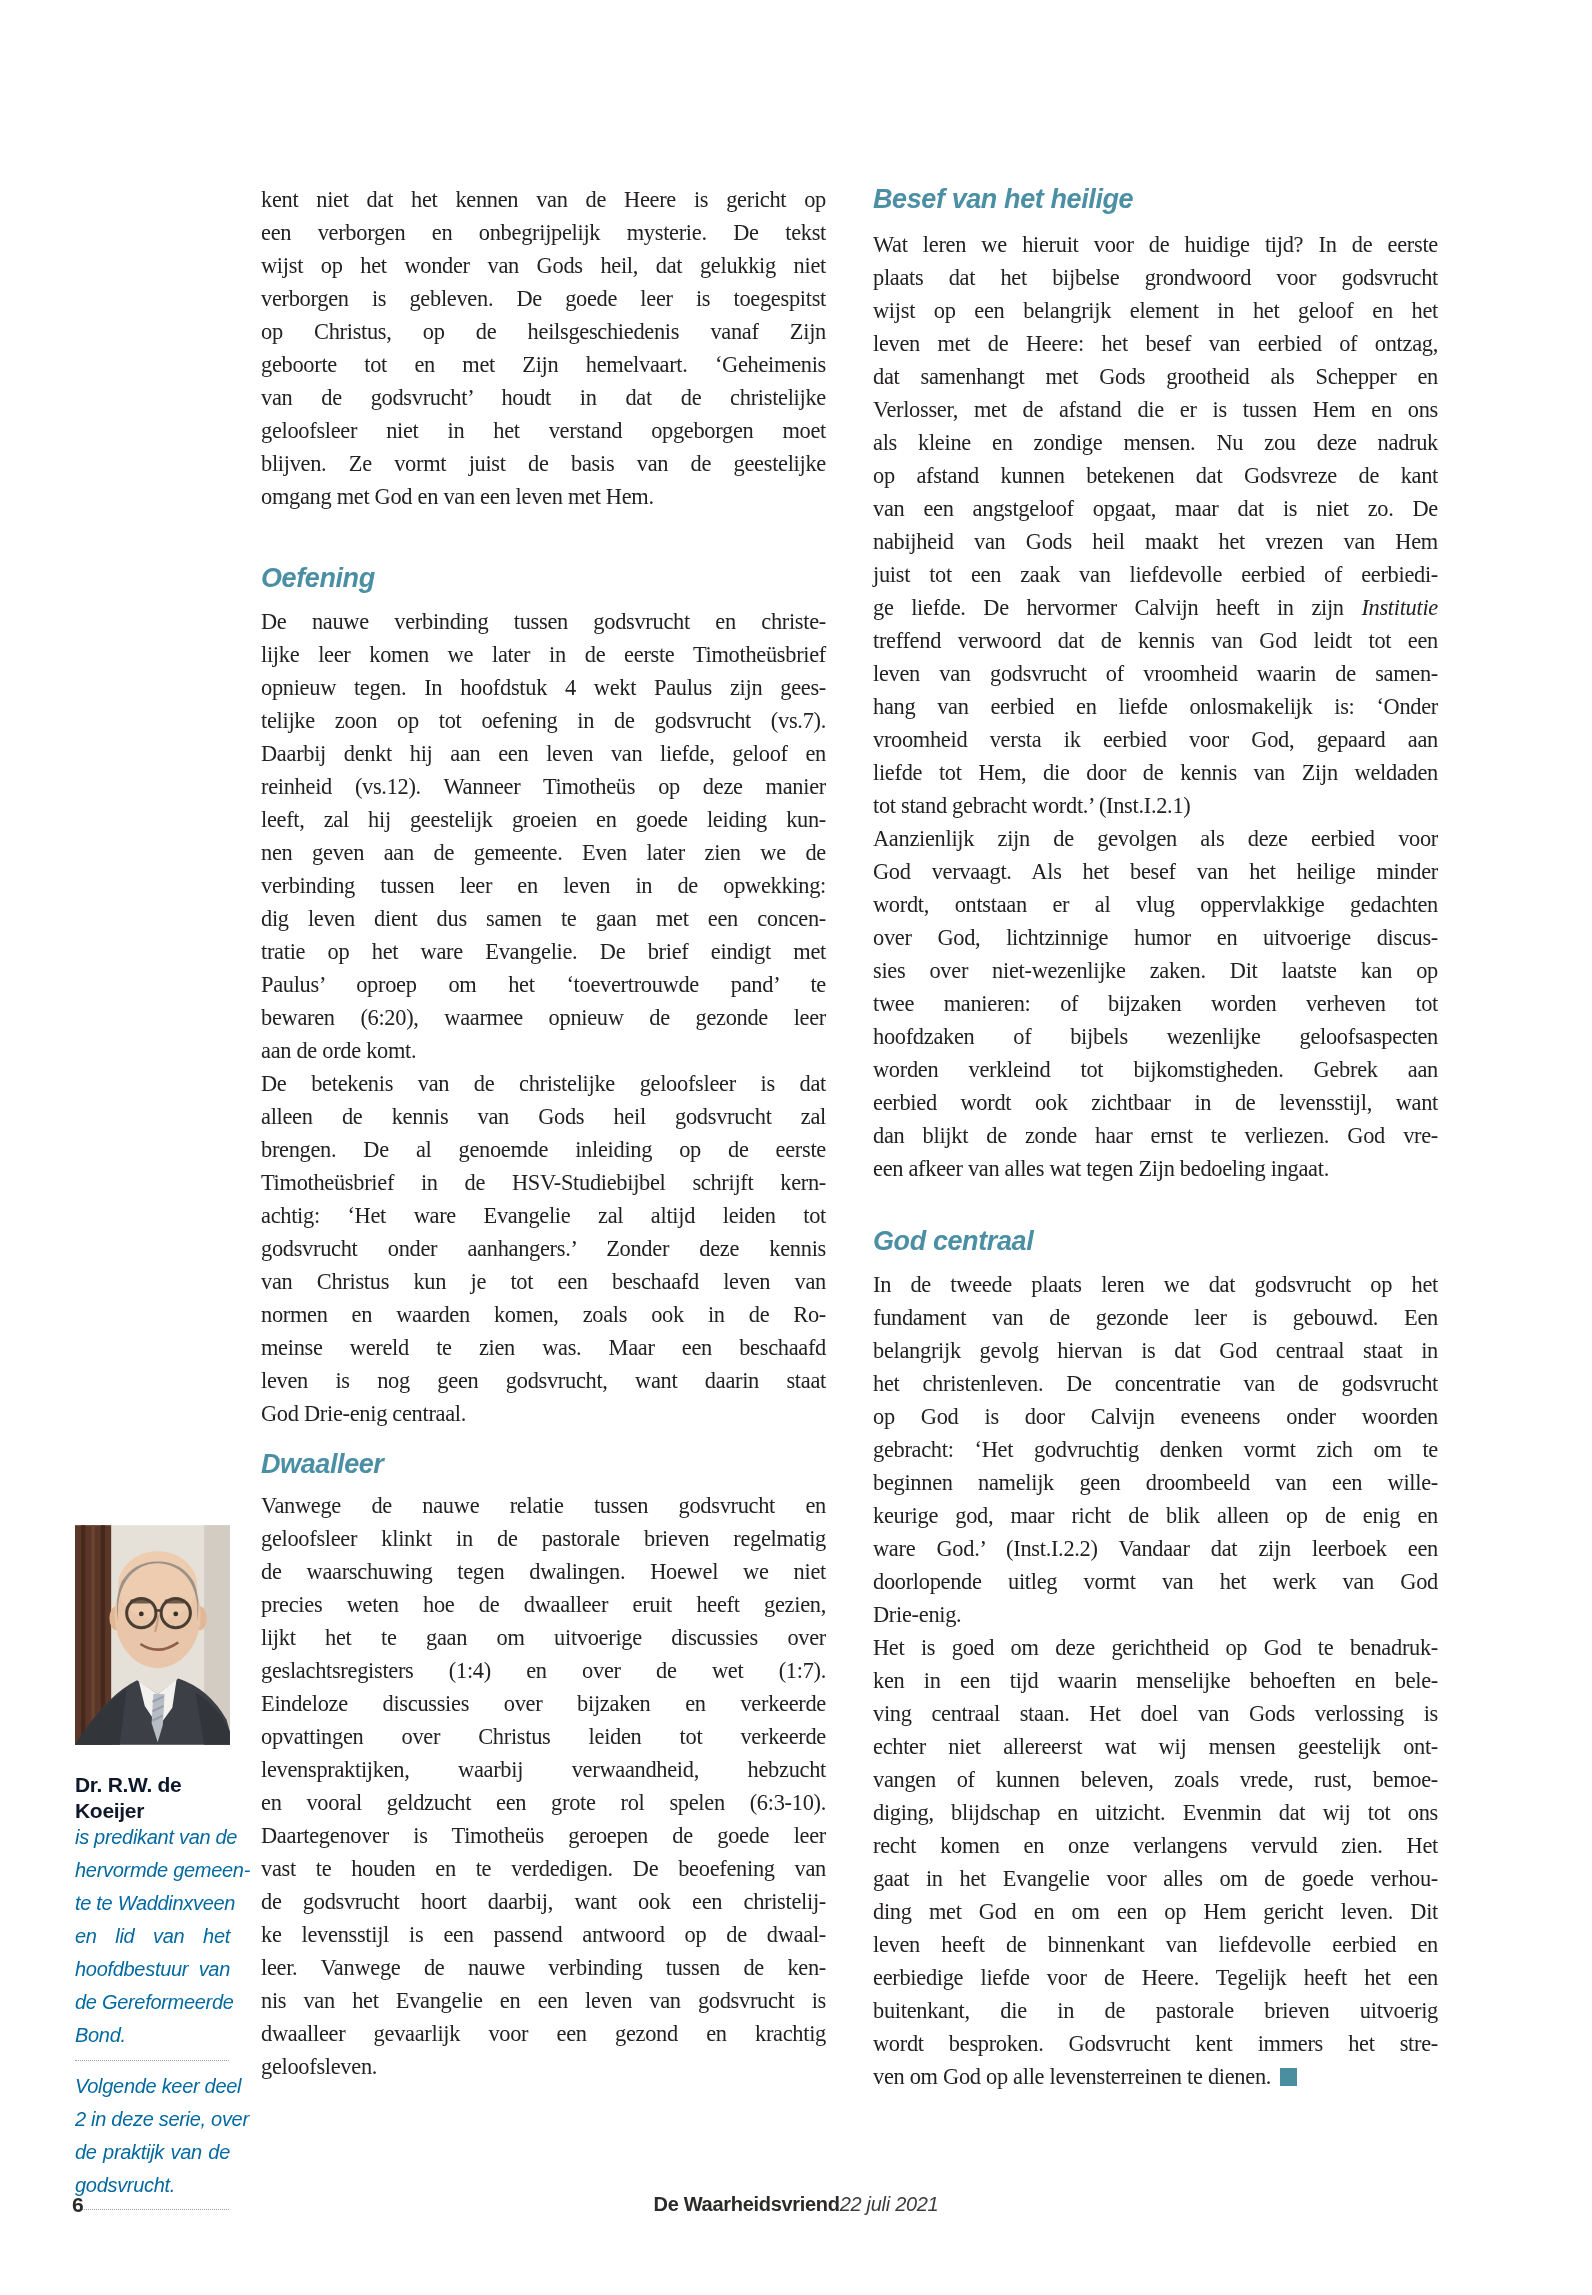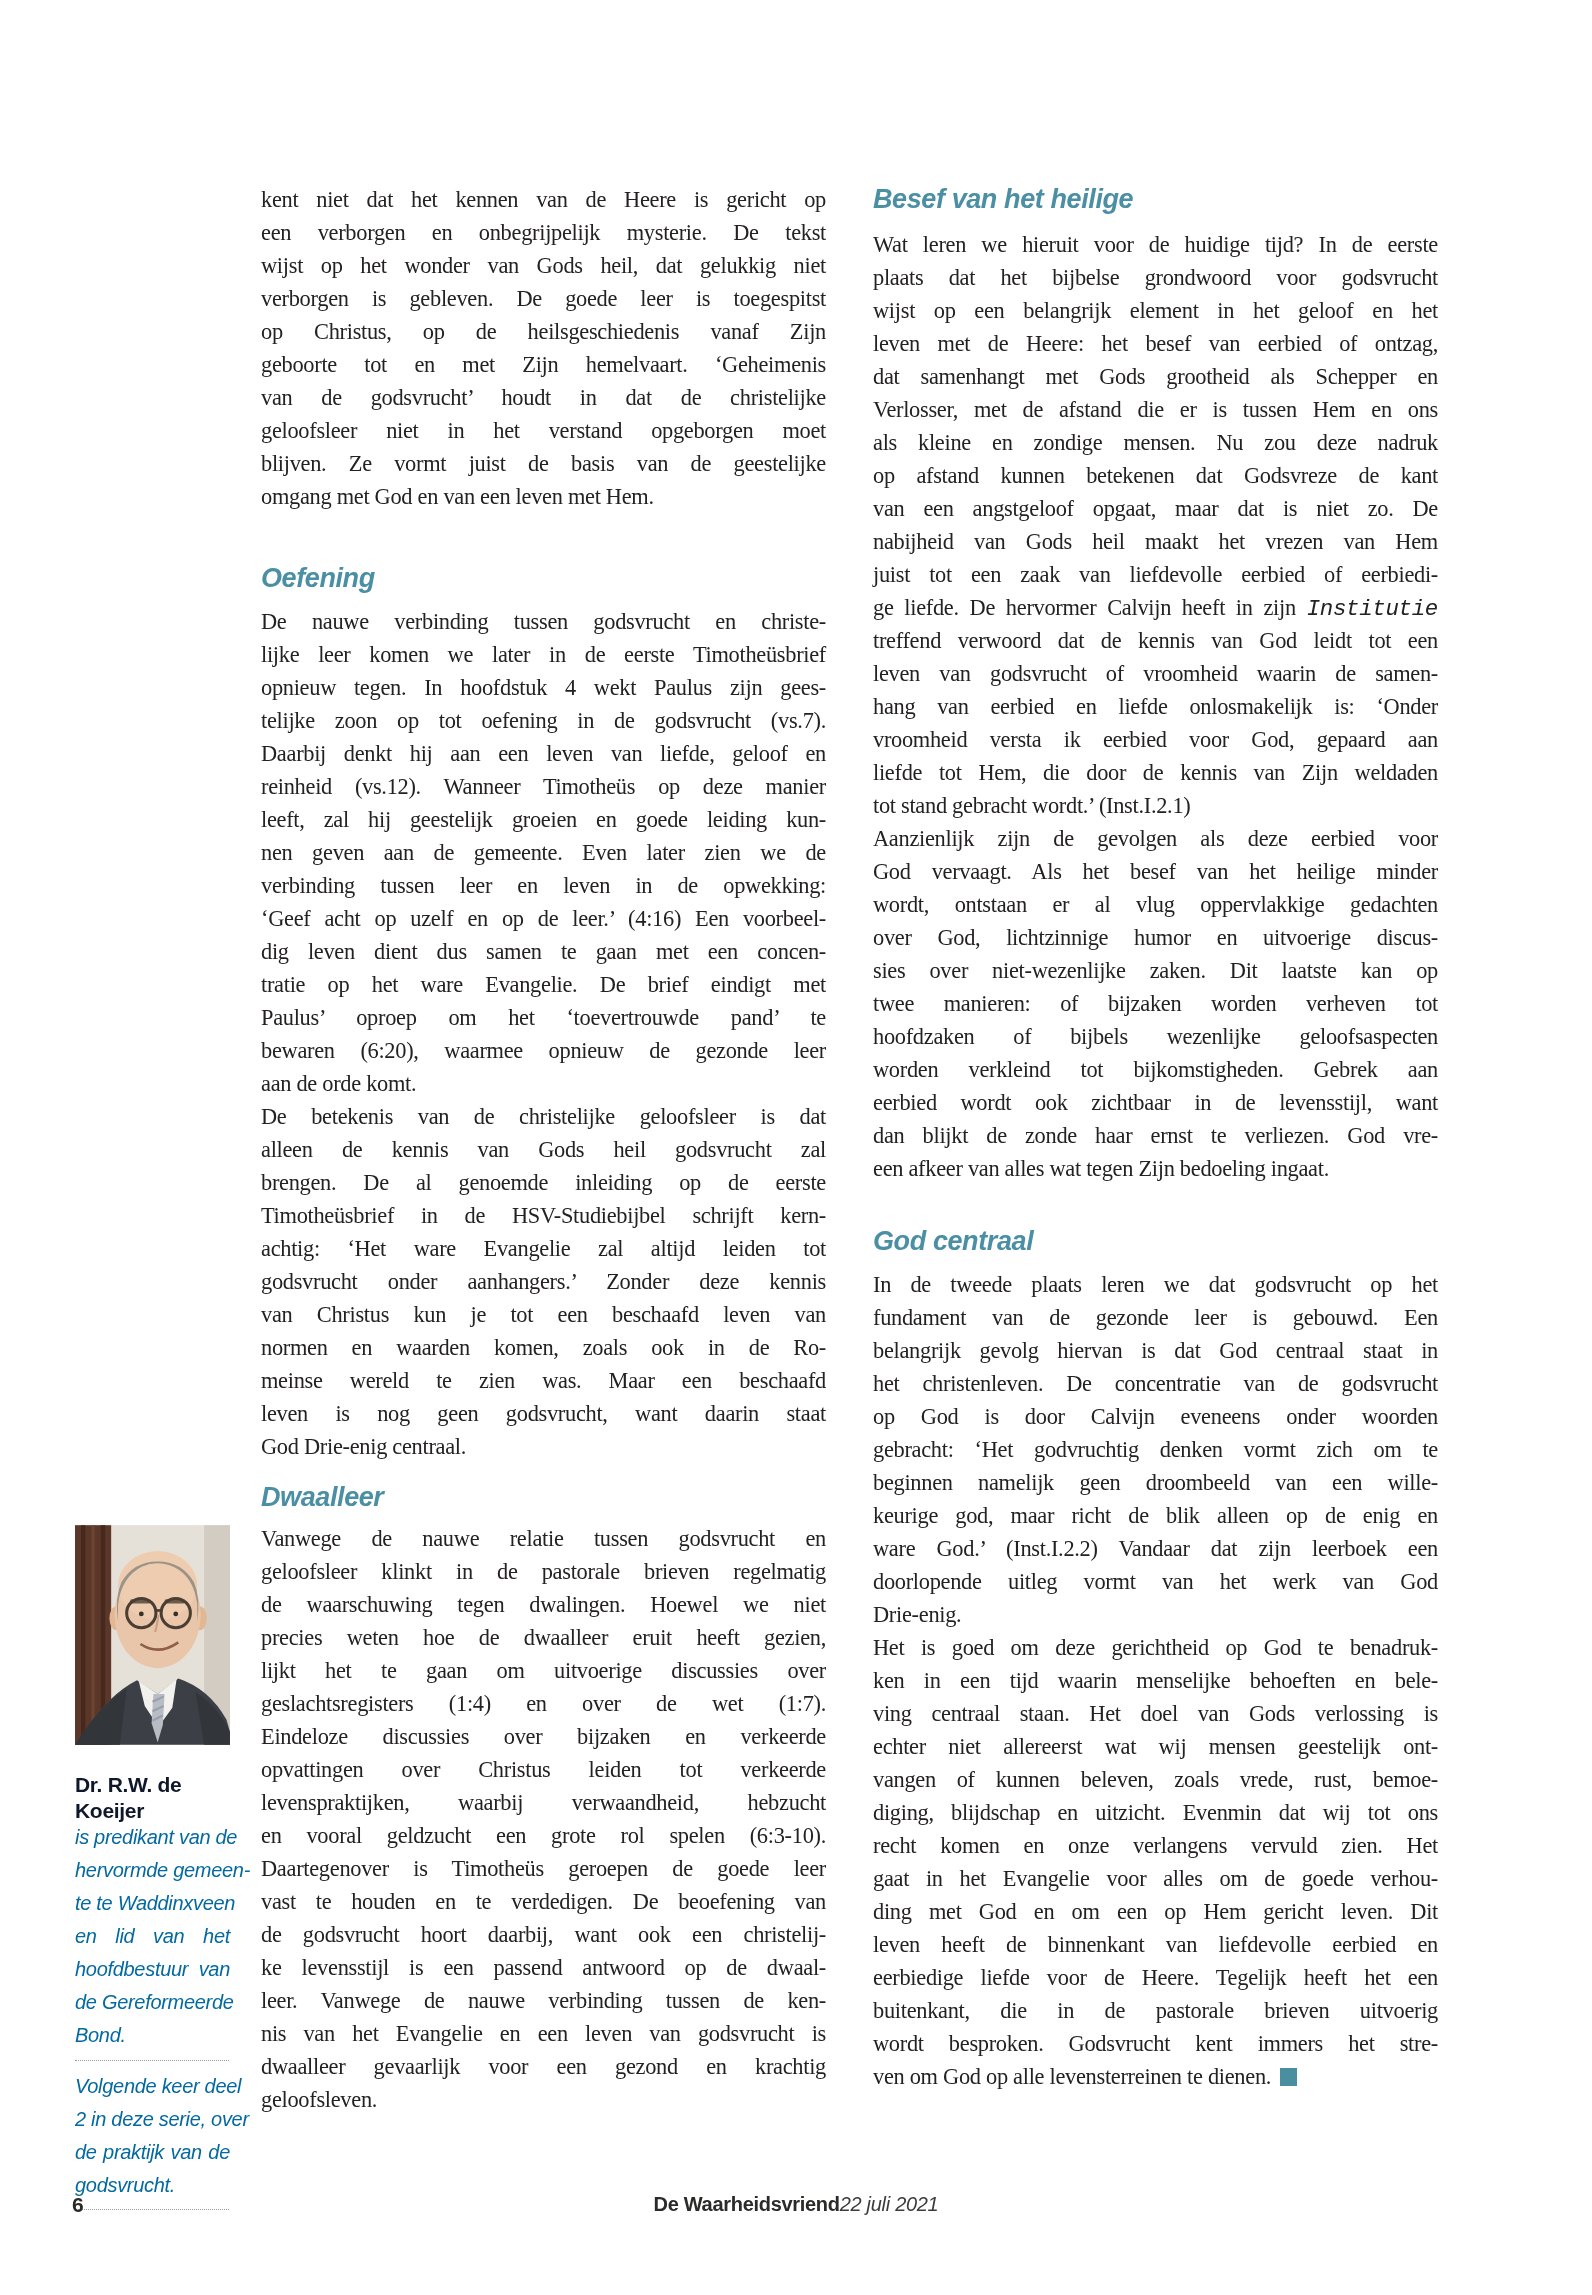--- a/index.html
+++ b/index.html
@@ -5,21 +5,21 @@
   html,body{margin:0;padding:0;background:#fff;}
   .page{position:relative;width:1592px;height:2295px;background:#ffffff;overflow:hidden;
         font-family:"Liberation Serif","DejaVu Serif",serif;color:#242122;}
   
   .col{position:absolute;top:183px;width:565px;}
   .col-left{left:261px;}
   .col-right{left:873px;}
   .line{white-space:nowrap;height:33px;line-height:33px;font-size:22.4px;
         letter-spacing:-0.3px;text-align:justify;text-align-last:justify;overflow:visible;}
   .line.end{text-align-last:left;}
-  .line em{font-style:italic;font-family:Liberation Mono, monospace;}
+  .line em{font-style:italic;}
   
   .h{font-family:"Liberation Sans","DejaVu Sans",sans-serif;font-style:italic;font-weight:bold;
      font-size:27px;line-height:33px;color:#4a8fa4;letter-spacing:-0.4px;margin:0;}
   .h-oef{margin:49px 0 10.4px;}
   .h-dwa{margin:17.3px 0 8.6px;}
   .h-besef{margin:0 0 12px;}
   .h-god{margin:40px 0 10.4px;}
   
   .para[data-endmark] .line:last-child::after{
      content:"";display:inline-block;width:17.3px;height:18px;background:#4a8fa0;
@@ -116,21 +116,20 @@
     <div class="para">
         <div class="line"><span>De nauwe verbinding tussen godsvrucht en christe-</span></div>
         <div class="line"><span>lijke leer komen we later in de eerste Timotheüsbrief</span></div>
         <div class="line"><span>opnieuw tegen. In hoofdstuk 4 wekt Paulus zijn gees-</span></div>
         <div class="line"><span>telijke zoon op tot oefening in de godsvrucht (vs.7).</span></div>
         <div class="line"><span>Daarbij denkt hij aan een leven van liefde, geloof en</span></div>
         <div class="line"><span>reinheid (vs.12). Wanneer Timotheüs op deze manier</span></div>
         <div class="line"><span>leeft, zal hij geestelijk groeien en goede leiding kun-</span></div>
         <div class="line"><span>nen geven aan de gemeente. Even later zien we de</span></div>
         <div class="line"><span>verbinding tussen leer en leven in de opwekking:</span></div>
-        <div class="line"><span>‘Geef acht op uzelf en op de leer.’ (4:16) Een voorbeel-</span></div>
         <div class="line"><span>dig leven dient dus samen te gaan met een concen-</span></div>
         <div class="line"><span>tratie op het ware Evangelie. De brief eindigt met</span></div>
         <div class="line"><span>Paulus’ oproep om het ‘toevertrouwde pand’ te</span></div>
         <div class="line"><span>bewaren (6:20), waarmee opnieuw de gezonde leer</span></div>
         <div class="line end"><span>aan de orde komt.</span></div>
         <div class="line"><span>De betekenis van de christelijke geloofsleer is dat</span></div>
         <div class="line"><span>alleen de kennis van Gods heil godsvrucht zal</span></div>
         <div class="line"><span>brengen. De al genoemde inleiding op de eerste</span></div>
         <div class="line"><span>Timotheüsbrief in de HSV-Studiebijbel schrijft kern-</span></div>
         <div class="line"><span>achtig: ‘Het ware Evangelie zal altijd leiden tot</span></div>

